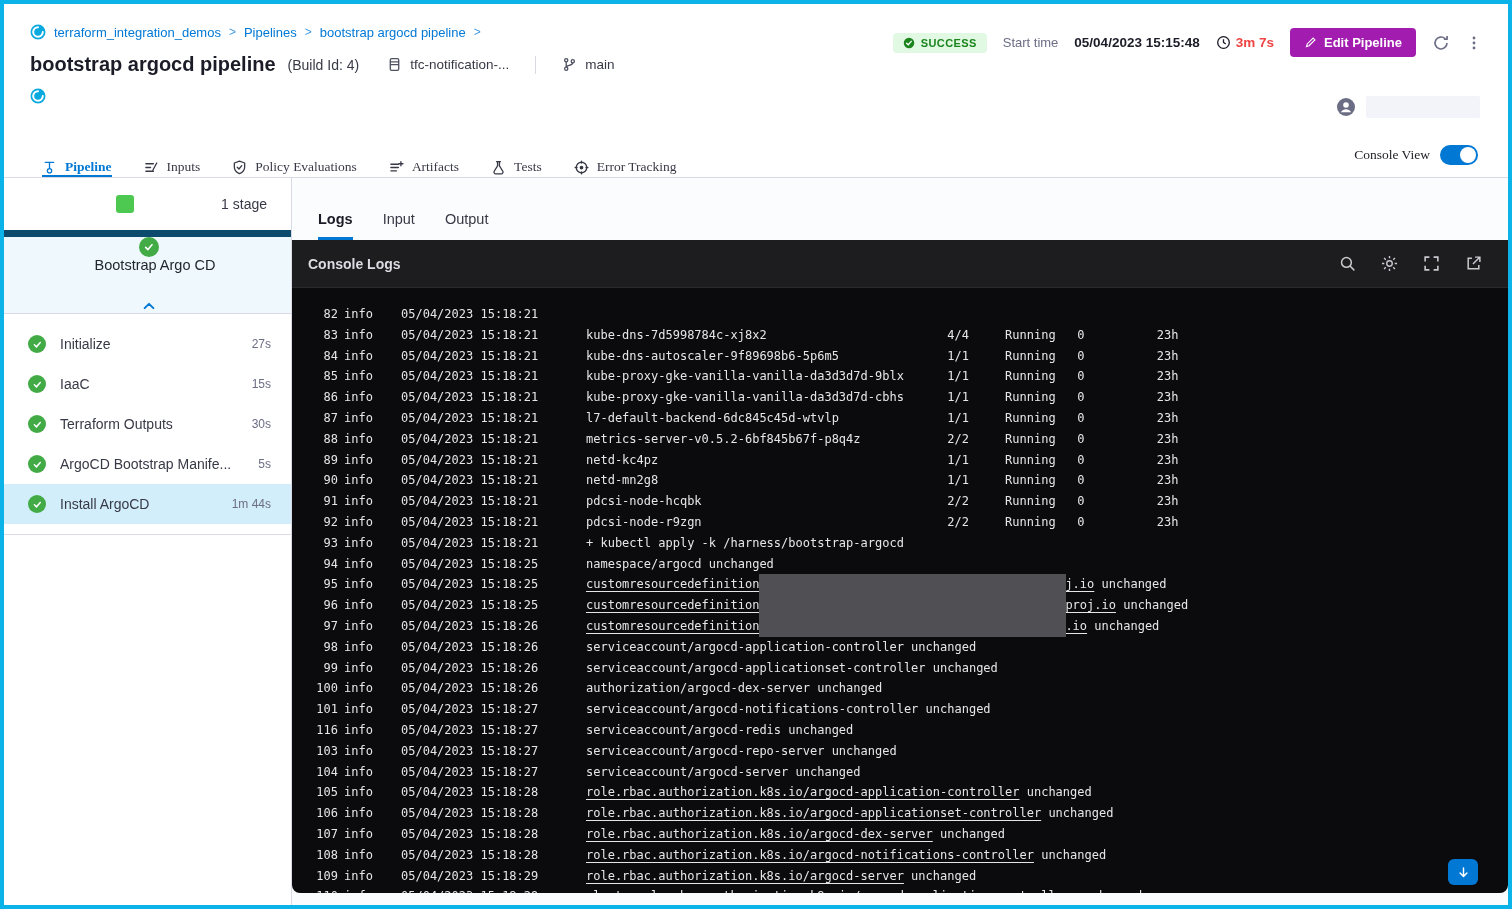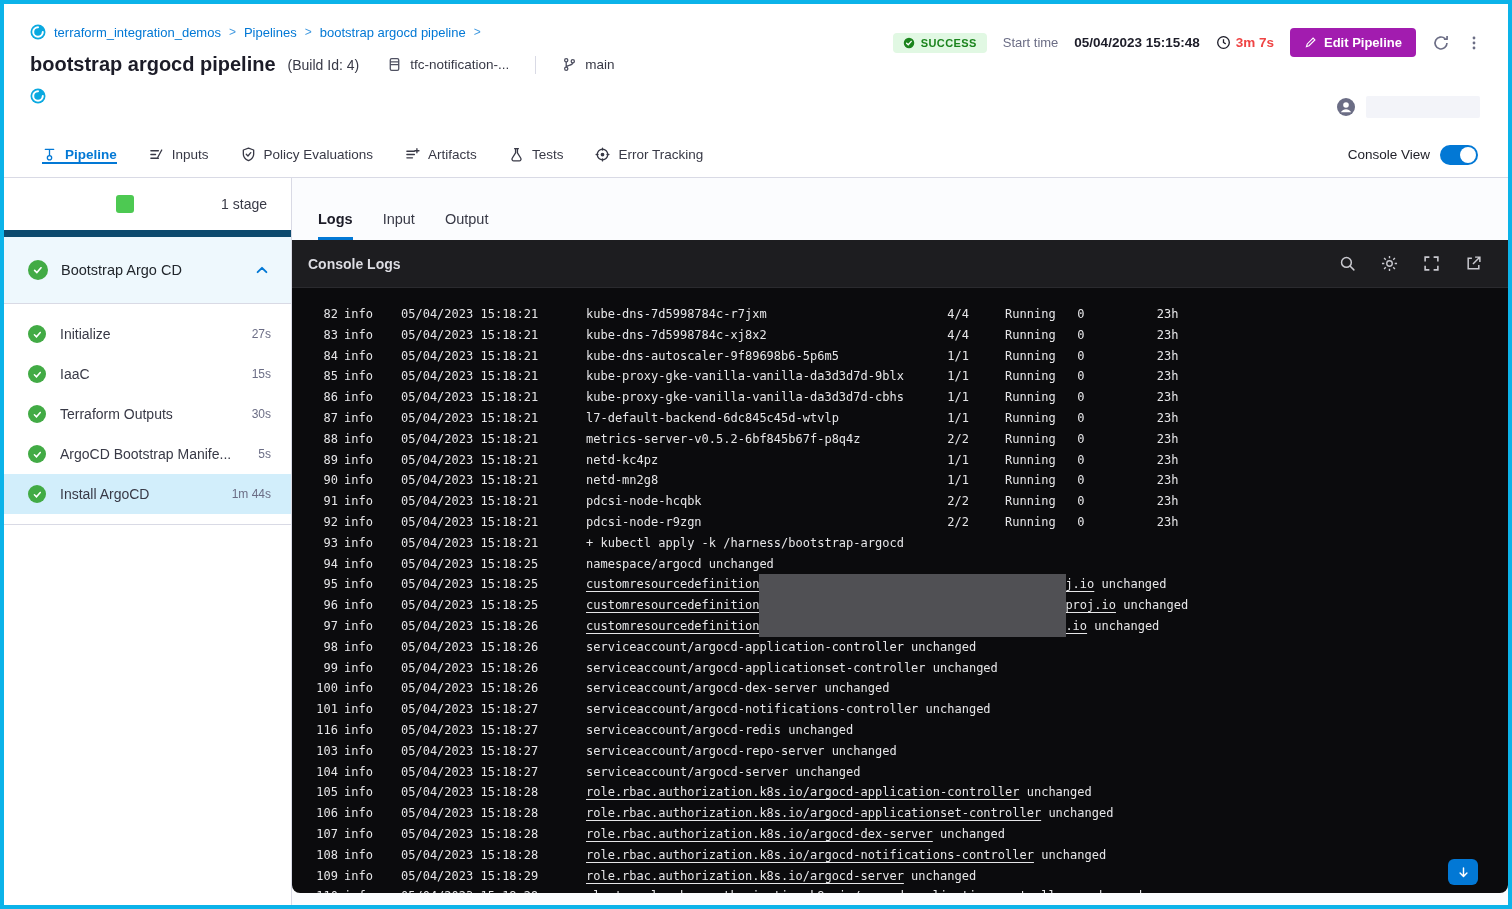--- a/index.html
+++ b/index.html
@@ -22,34 +22,34 @@
   .badge { display:flex; align-items:center; gap:6px; background:#e1f8e3; color:#1b841d; font-size:11px; font-weight:bold; letter-spacing:.4px; padding:4px 10px; border-radius:4px; }
   .stime-lbl { color:#6b6d85; font-size:13px; }
   .stime-val { color:#1c1c28; font-size:13.5px; font-weight:600; }
   .dur { display:flex; align-items:center; gap:5px; color:#ef4444; font-size:13.5px; font-weight:600; }
   .btn-primary { display:flex; align-items:center; gap:7px; background:#a21caf; color:#fff; font-size:13px; font-weight:600; border:none; padding:7px 14px; border-radius:4px; cursor:pointer; }
   .ghost-ic { color:#6b6d85; display:flex; align-items:center; }
   .user-right { position:absolute; right:28px; top:92px; display:flex; align-items:center; gap:10px; }
   .redpill { width:114px; height:22px; background:#f3f4f9; border-radius:2px; }
 
   
-  .tabbar { height:46px; border-bottom:1px solid #d9dae5; display:flex; align-items:center; padding-left:38px; gap:32px; position:relative; background:#fff; }
+  .tabbar { height:46px; border-bottom:1px solid #d9dae5; display:flex; align-items:flex-end; padding-left:38px; gap:32px; position:relative; background:#fff;font-family:Liberation Serif, serif; }
   .tab { display:flex; align-items:center; gap:8px; font-size:13.5px; color:#383946; cursor:pointer; border-bottom:2px solid transparent; padding-top:2px; }
   .tab.active { color:#0278d5; font-weight:600; border-bottom-color:#0278d5; }
   .consoleview { position:absolute; right:30px; top:0; height:100%; display:flex; align-items:center; gap:10px; font-size:13.5px; color:#22222a; }
   .switch { width:38px; height:20px; border-radius:10px; background:#0278d5; position:relative; cursor:pointer; }
   .switch .knob { position:absolute; right:2px; top:2px; width:16px; height:16px; border-radius:50%; background:#fff; }
 
   
   .main { display:flex; height:727px; }
   .sidebar { width:288px; border-right:1px solid #d9dae5; background:#fff; }
   .stagecount { height:59px; display:flex; align-items:center; padding:0 24px; border-bottom:7px solid #0c4a6e; }
   .gsq { width:18px; height:18px; background:#4dc952; border-radius:3px; }
   .stagecount span { margin-left:auto; font-size:14px; color:#383946; }
-  .stagerow { height:67px; background:#eef8fd; border-bottom:1px solid #d9dae5; display:flex; align-items:center; padding:0 22px 0 24px; cursor:pointer; }
+  .stagerow { height:77px; background:#eef8fd; border-bottom:1px solid #d9dae5; display:flex; align-items:center; padding:0 22px 0 24px; cursor:pointer;flex-direction:column; }
   .stagerow .nm { margin-left:13px; font-size:14.5px; color:#22272d; flex:1; }
   .steps { padding:10px 0 10px; border-bottom:1px solid #d9dae5; }
   .step { height:40px; display:flex; align-items:center; padding:0 20px 0 24px; cursor:pointer; }
   .step .nm { margin-left:14px; font-size:14px; color:#383946; flex:1; white-space:nowrap; overflow:hidden; }
   .step .dur2 { font-size:12px; color:#6b6d85; margin-left:8px; }
   .step.sel { background:#d2eefb; }
   .ck { width:18px; height:18px; border-radius:50%; background:#42ab45; display:flex; align-items:center; justify-content:center; flex:none; }
   .ck.big { width:20px; height:20px; }
 
   
@@ -347,39 +347,39 @@
             <span>
               <svg width="17" height="17" viewBox="0 0 16 16" fill="none" stroke="currentColor" stroke-width="1.4">
                   <path d="M6.5 3H3v10h10V9.5"></path>
                   <path d="M9.5 2H14v4.5M13.8 2.2L7.5 8.5"></path>
                 </svg>
             </span>
           </span>
         </div>
         <div class="cbody" id="cbody">
           <div class="redaction"></div>
-        <div class="lrow"><span class="ln">82</span><span class="lv">info</span><span class="tm">05/04/2023 15:18:21</span><span class="ms"><span>kube-dns-7d5998784c-r7jxm                         4/4     Running   0          23h</span></span></div>
+        <div class="lrow"><span class="ln">82</span><span class="lv">info</span><span class="tm">05/04/2023 15:18:21</span></div>
             <div class="lrow"><span class="ln">83</span><span class="lv">info</span><span class="tm">05/04/2023 15:18:21</span><span class="ms"><span>kube-dns-7d5998784c-xj8x2                         4/4     Running   0          23h</span></span></div>
             <div class="lrow"><span class="ln">84</span><span class="lv">info</span><span class="tm">05/04/2023 15:18:21</span><span class="ms"><span>kube-dns-autoscaler-9f89698b6-5p6m5               1/1     Running   0          23h</span></span></div>
             <div class="lrow"><span class="ln">85</span><span class="lv">info</span><span class="tm">05/04/2023 15:18:21</span><span class="ms"><span>kube-proxy-gke-vanilla-vanilla-da3d3d7d-9blx      1/1     Running   0          23h</span></span></div>
             <div class="lrow"><span class="ln">86</span><span class="lv">info</span><span class="tm">05/04/2023 15:18:21</span><span class="ms"><span>kube-proxy-gke-vanilla-vanilla-da3d3d7d-cbhs      1/1     Running   0          23h</span></span></div>
             <div class="lrow"><span class="ln">87</span><span class="lv">info</span><span class="tm">05/04/2023 15:18:21</span><span class="ms"><span>l7-default-backend-6dc845c45d-wtvlp               1/1     Running   0          23h</span></span></div>
             <div class="lrow"><span class="ln">88</span><span class="lv">info</span><span class="tm">05/04/2023 15:18:21</span><span class="ms"><span>metrics-server-v0.5.2-6bf845b67f-p8q4z            2/2     Running   0          23h</span></span></div>
             <div class="lrow"><span class="ln">89</span><span class="lv">info</span><span class="tm">05/04/2023 15:18:21</span><span class="ms"><span>netd-kc4pz                                        1/1     Running   0          23h</span></span></div>
             <div class="lrow"><span class="ln">90</span><span class="lv">info</span><span class="tm">05/04/2023 15:18:21</span><span class="ms"><span>netd-mn2g8                                        1/1     Running   0          23h</span></span></div>
             <div class="lrow"><span class="ln">91</span><span class="lv">info</span><span class="tm">05/04/2023 15:18:21</span><span class="ms"><span>pdcsi-node-hcqbk                                  2/2     Running   0          23h</span></span></div>
             <div class="lrow"><span class="ln">92</span><span class="lv">info</span><span class="tm">05/04/2023 15:18:21</span><span class="ms"><span>pdcsi-node-r9zgn                                  2/2     Running   0          23h</span></span></div>
             <div class="lrow"><span class="ln">93</span><span class="lv">info</span><span class="tm">05/04/2023 15:18:21</span><span class="ms"><span>+ kubectl apply -k /harness/bootstrap-argocd</span></span></div>
             <div class="lrow"><span class="ln">94</span><span class="lv">info</span><span class="tm">05/04/2023 15:18:25</span><span class="ms"><span>namespace/argocd unchanged</span></span></div>
             <div class="lrow"><span class="ln">95</span><span class="lv">info</span><span class="tm">05/04/2023 15:18:25</span><span class="ms"><span class="lnk">customresourcedefinition</span><span class="gap"></span><span class="lnk">j.io</span><span> unchanged</span></span></div>
             <div class="lrow"><span class="ln">96</span><span class="lv">info</span><span class="tm">05/04/2023 15:18:25</span><span class="ms"><span class="lnk">customresourcedefinition</span><span class="gap"></span><span class="lnk">proj.io</span><span> unchanged</span></span></div>
             <div class="lrow"><span class="ln">97</span><span class="lv">info</span><span class="tm">05/04/2023 15:18:26</span><span class="ms"><span class="lnk">customresourcedefinition</span><span class="gap"></span><span class="lnk">.io</span><span> unchanged</span></span></div>
             <div class="lrow"><span class="ln">98</span><span class="lv">info</span><span class="tm">05/04/2023 15:18:26</span><span class="ms"><span>serviceaccount/argocd-application-controller unchanged</span></span></div>
             <div class="lrow"><span class="ln">99</span><span class="lv">info</span><span class="tm">05/04/2023 15:18:26</span><span class="ms"><span>serviceaccount/argocd-applicationset-controller unchanged</span></span></div>
-            <div class="lrow"><span class="ln">100</span><span class="lv">info</span><span class="tm">05/04/2023 15:18:26</span><span class="ms"><span>serviceaccount/argocd-dex-server unchanged</span></span></div>
+            <div class="lrow"><span class="ln">100</span><span class="lv">info</span><span class="tm">05/04/2023 15:18:26</span><span class="ms"><span>authorization/argocd-dex-server unchanged</span></span></div>
             <div class="lrow"><span class="ln">101</span><span class="lv">info</span><span class="tm">05/04/2023 15:18:27</span><span class="ms"><span>serviceaccount/argocd-notifications-controller unchanged</span></span></div>
             <div class="lrow"><span class="ln">116</span><span class="lv">info</span><span class="tm">05/04/2023 15:18:27</span><span class="ms"><span>serviceaccount/argocd-redis unchanged</span></span></div>
             <div class="lrow"><span class="ln">103</span><span class="lv">info</span><span class="tm">05/04/2023 15:18:27</span><span class="ms"><span>serviceaccount/argocd-repo-server unchanged</span></span></div>
             <div class="lrow"><span class="ln">104</span><span class="lv">info</span><span class="tm">05/04/2023 15:18:27</span><span class="ms"><span>serviceaccount/argocd-server unchanged</span></span></div>
             <div class="lrow"><span class="ln">105</span><span class="lv">info</span><span class="tm">05/04/2023 15:18:28</span><span class="ms"><span class="lnk">role.rbac.authorization.k8s.io/argocd-application-controller</span><span> unchanged</span></span></div>
             <div class="lrow"><span class="ln">106</span><span class="lv">info</span><span class="tm">05/04/2023 15:18:28</span><span class="ms"><span class="lnk">role.rbac.authorization.k8s.io/argocd-applicationset-controller</span><span> unchanged</span></span></div>
             <div class="lrow"><span class="ln">107</span><span class="lv">info</span><span class="tm">05/04/2023 15:18:28</span><span class="ms"><span class="lnk">role.rbac.authorization.k8s.io/argocd-dex-server</span><span> unchanged</span></span></div>
             <div class="lrow"><span class="ln">108</span><span class="lv">info</span><span class="tm">05/04/2023 15:18:28</span><span class="ms"><span class="lnk">role.rbac.authorization.k8s.io/argocd-notifications-controller</span><span> unchanged</span></span></div>
             <div class="lrow"><span class="ln">109</span><span class="lv">info</span><span class="tm">05/04/2023 15:18:29</span><span class="ms"><span class="lnk">role.rbac.authorization.k8s.io/argocd-server</span><span> unchanged</span></span></div>
             <div class="lrow"><span class="ln">110</span><span class="lv">info</span><span class="tm">05/04/2023 15:18:29</span><span class="ms"><span>clusterrole.rbac.authorization.k8s.io/argocd-application-controller unchanged</span></span></div>

